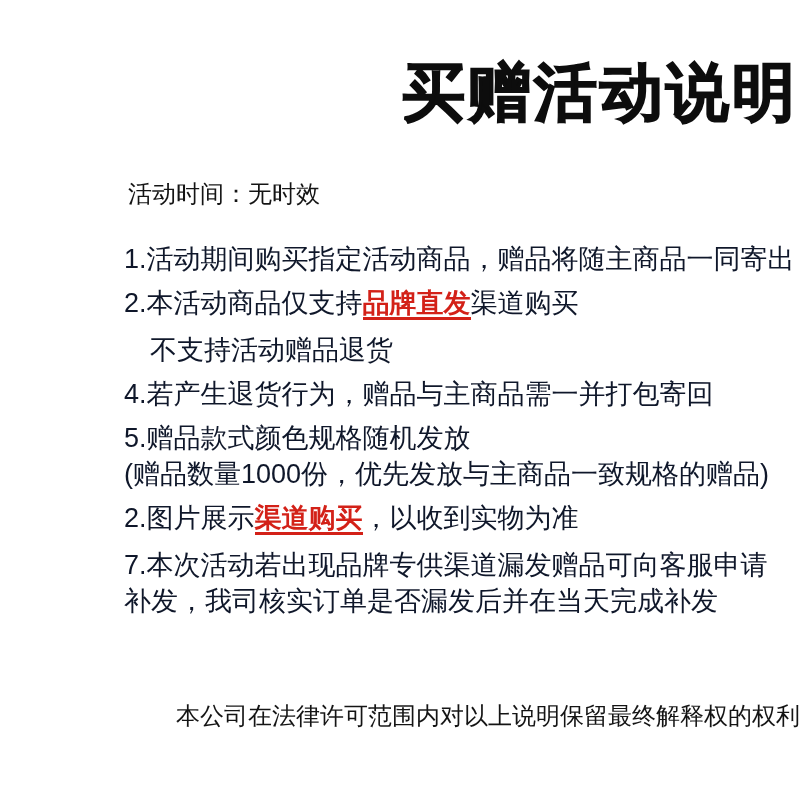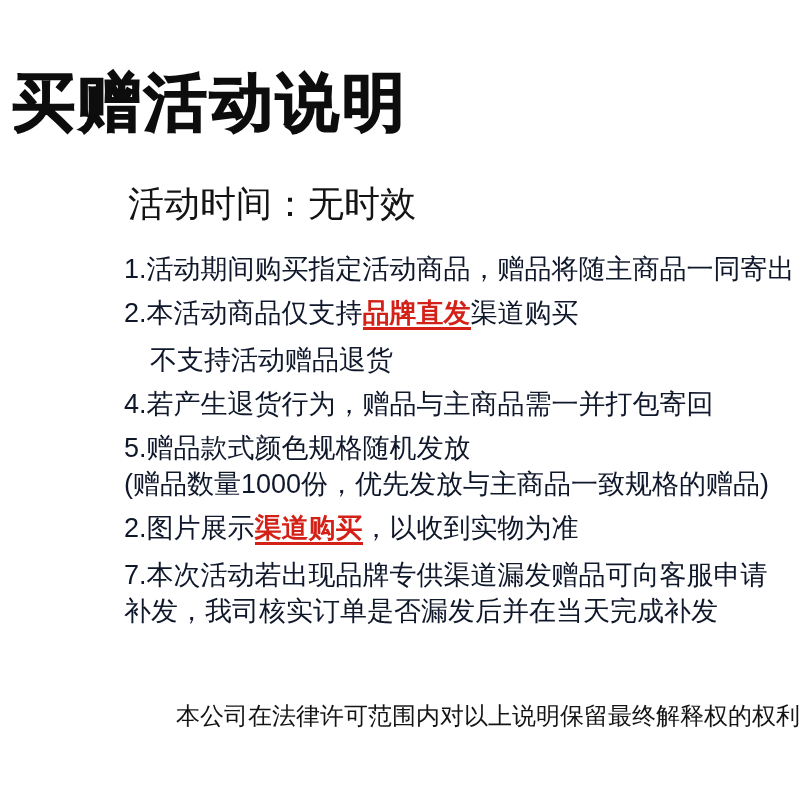--- a/index.html
+++ b/index.html
@@ -11,33 +11,33 @@
     position: relative;
     width: 800px;
     height: 800px;
     background: #ffffff;
     color: #111111;
     font-family: "Liberation Sans", sans-serif;
     overflow: hidden;
     box-sizing: border-box;
   }
   .title {
-    margin: 12px;
+    margin: 2px;
     padding-top: 48px;
-    text-align: left;
+    text-align: right;
     font-size: 63px;
     line-height: 84px;
     font-weight: 900;
     letter-spacing: 3px;
     color: #0d0d0d;
     -webkit-text-stroke: 1.5px #0d0d0d;
   }
   .subtitle {
     margin: 44px 60px 0 128px;
-    font-size: 36px;
+    font-size: 24px;
     line-height: 32px;
     font-weight: 500;
     color: #141414;
   }
   .rules {
     margin: 35px 40px 0 124px;
   }
   .rule-row {
     font-size: 27px;
     line-height: 28px;

